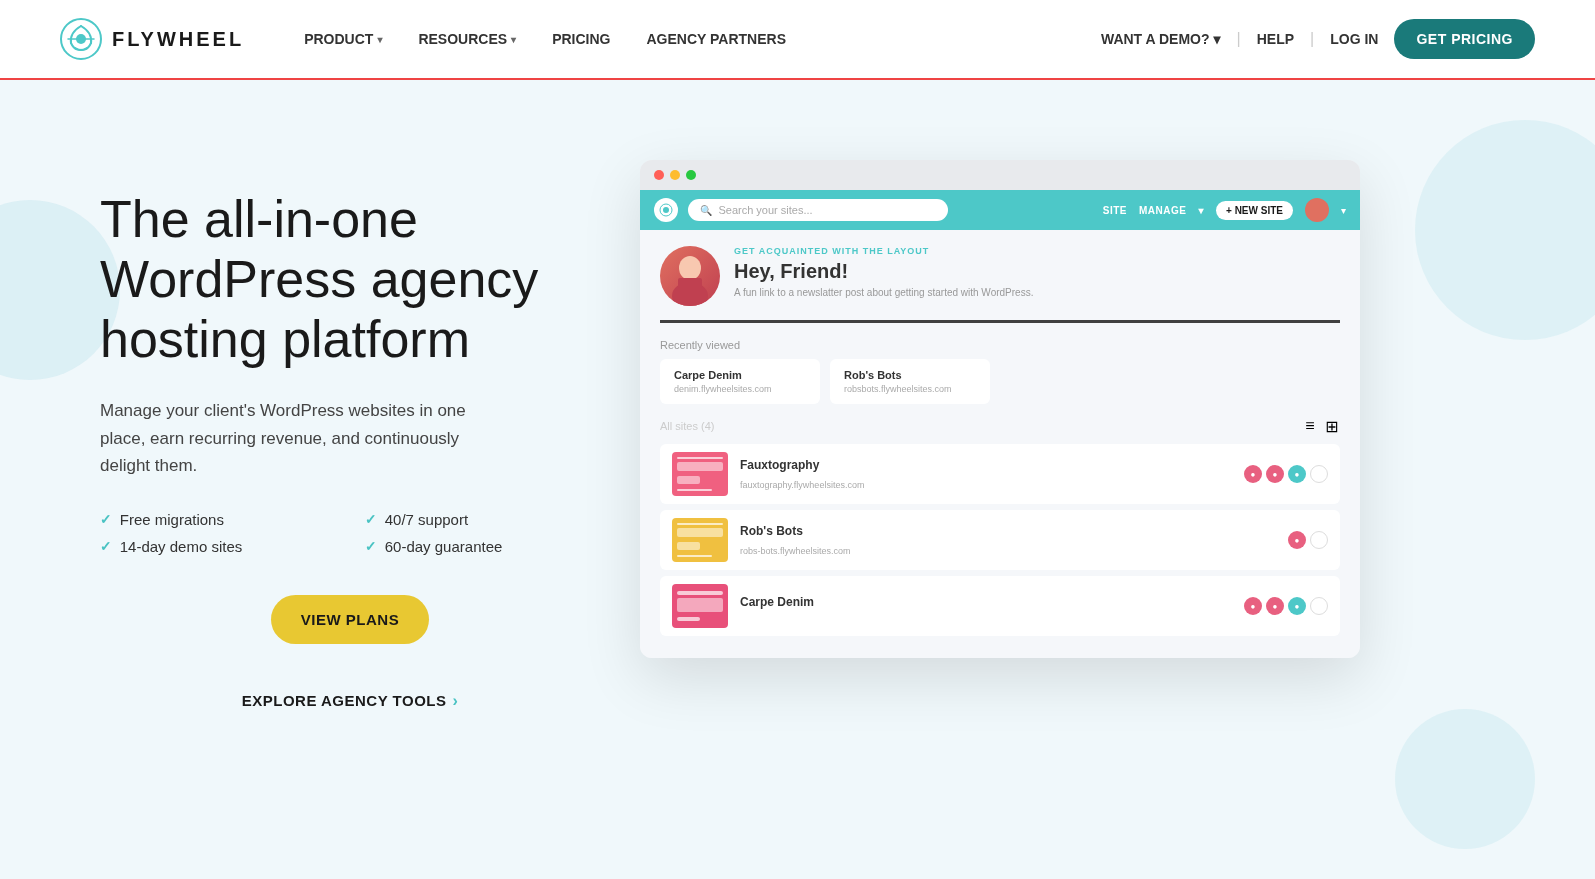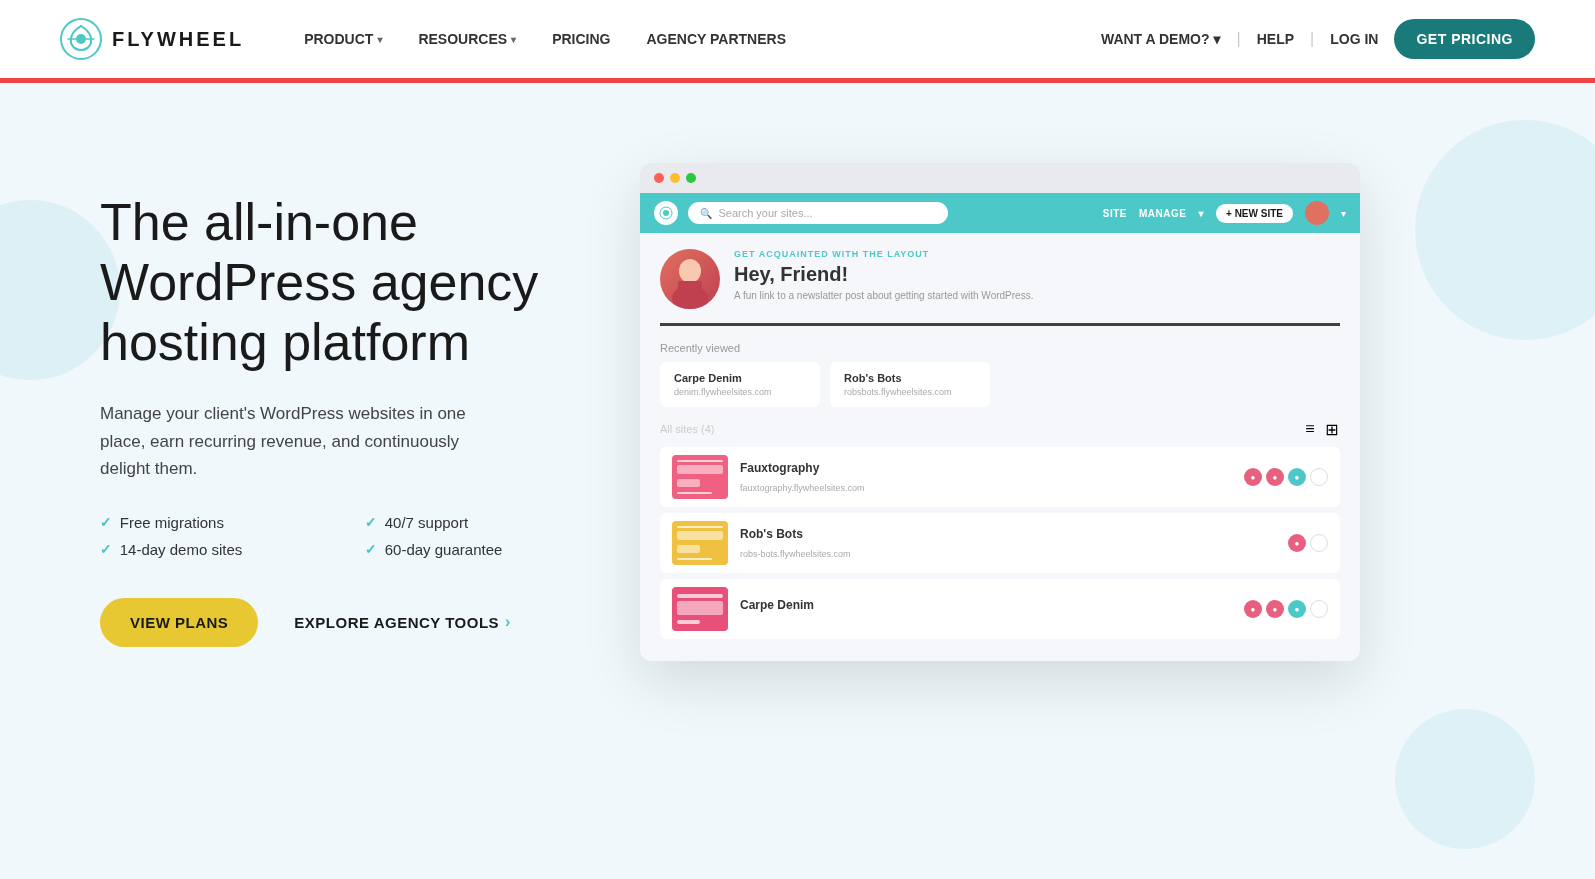--- a/index.html
+++ b/index.html
@@ -47,21 +47,21 @@
     }
 
     
     nav {
       position: relative;
       z-index: 10;
       display: flex;
       align-items: center;
       padding: 18px 60px;
       background: white;
-      border-bottom: 5px solid #ef4444;
+      border-bottom: 2px solid #ef4444;
     }
     .nav-logo {
       display: flex;
       align-items: center;
       gap: 10px;
       margin-right: 60px;
       text-decoration: none;
     }
     .logo-icon {
       width: 42px;
@@ -172,21 +172,22 @@
       font-weight: 500;
     }
     .check-icon {
       color: #4ac3c3;
       font-size: 14px;
       font-weight: 700;
     }
     .cta-row {
       display: flex;
       align-items: center;
-      gap: 36px;
+      gap: 48px;
+      flex-direction: column;
     }
     .btn-view-plans {
       background: #e8c832;
       color: #1a1a1a;
       border: none;
       padding: 16px 30px;
       border-radius: 30px;
       font-size: 15px;
       font-weight: 700;
       cursor: pointer;

